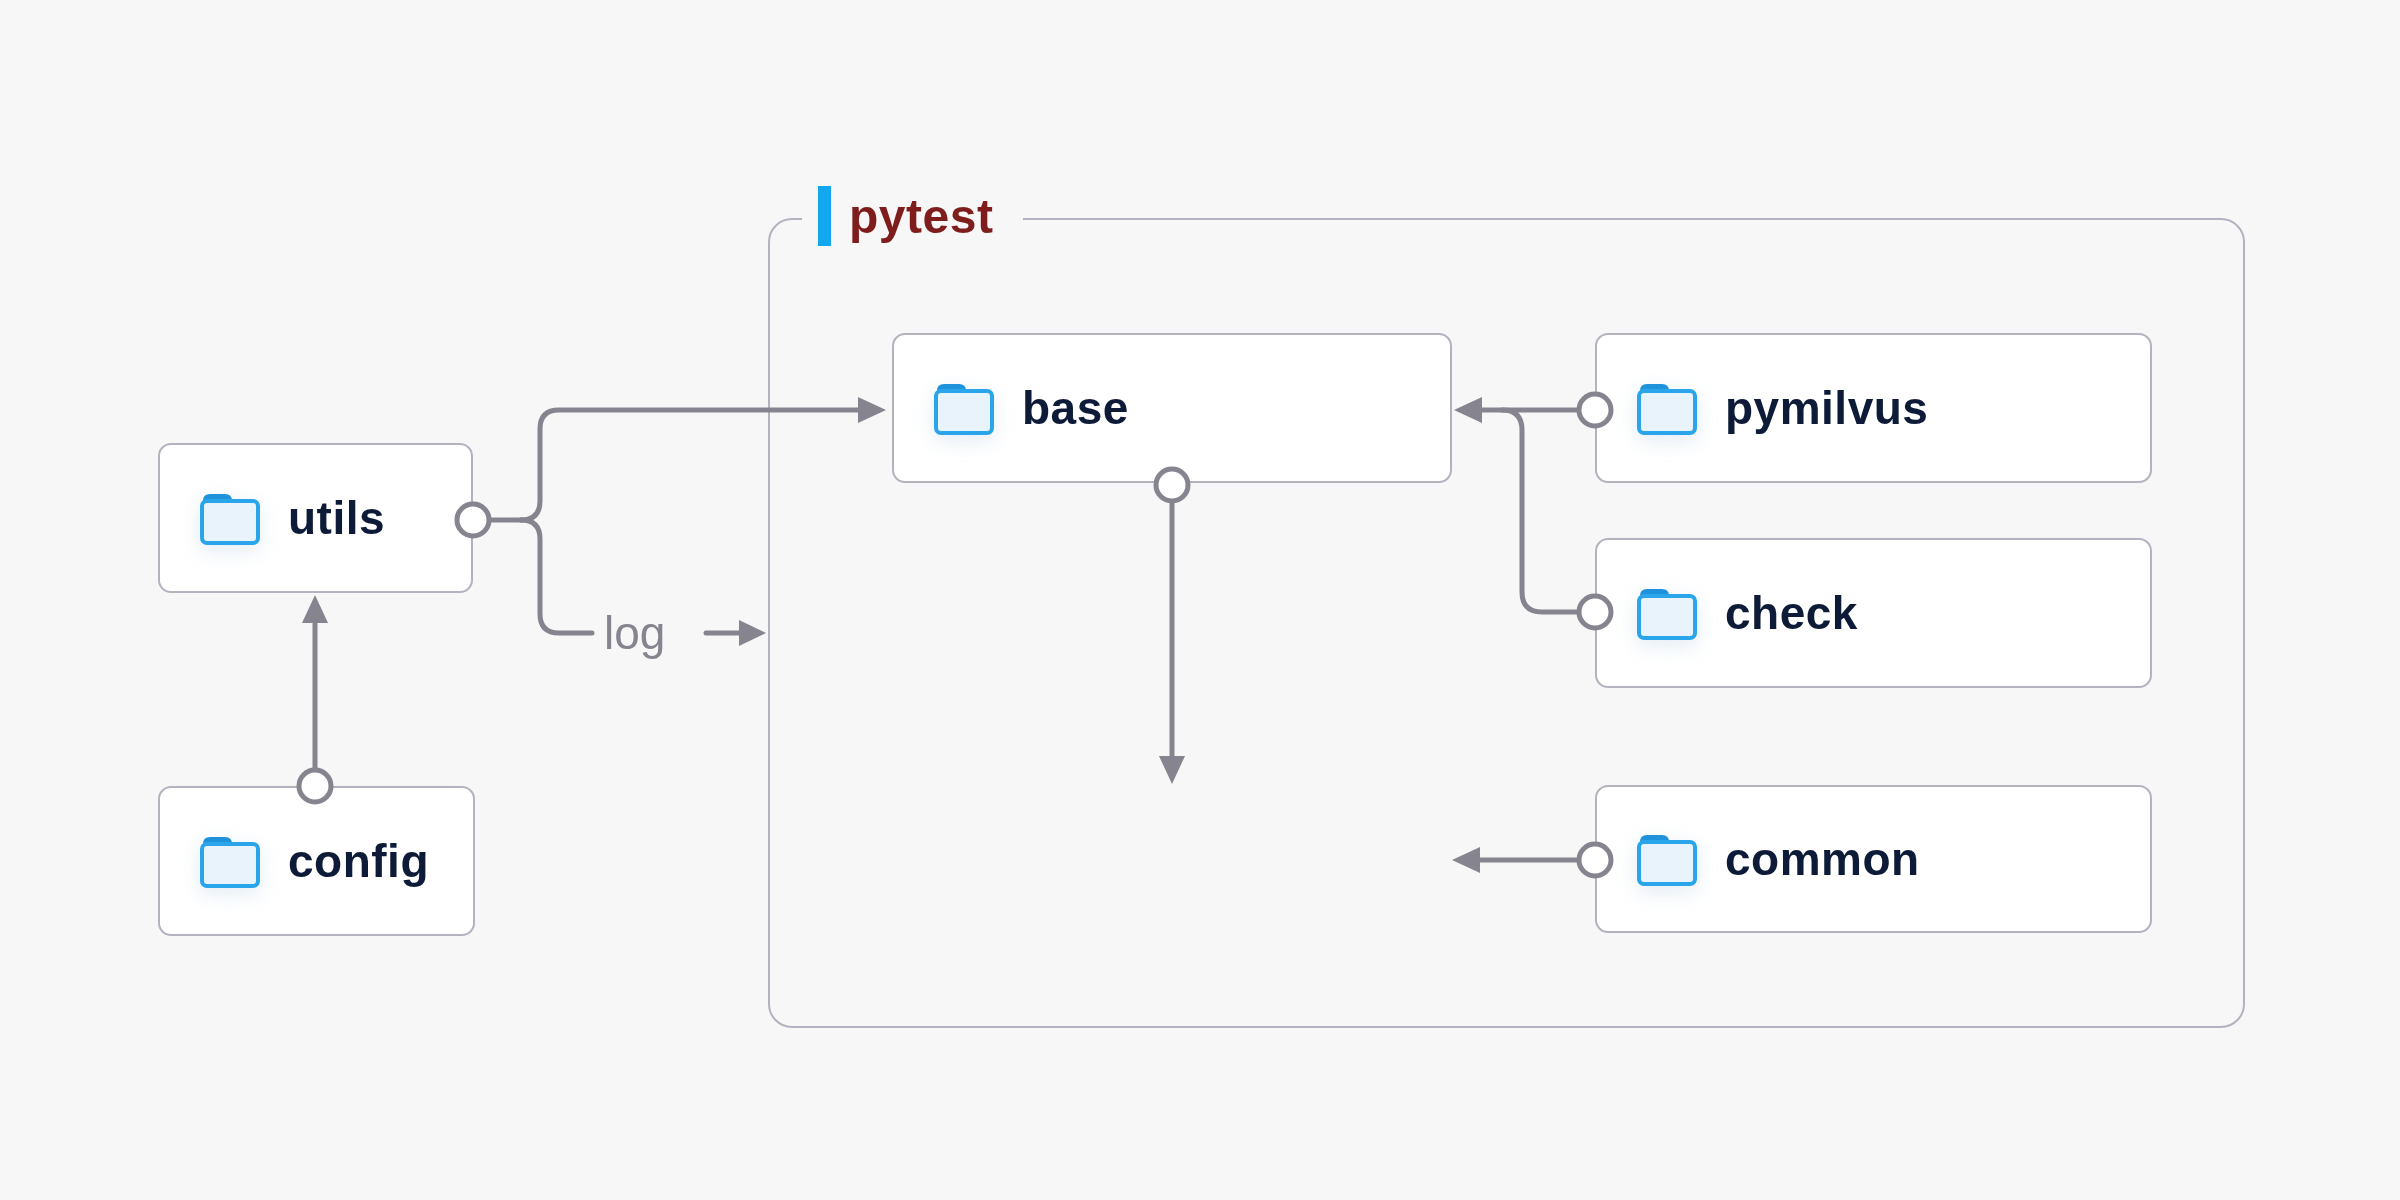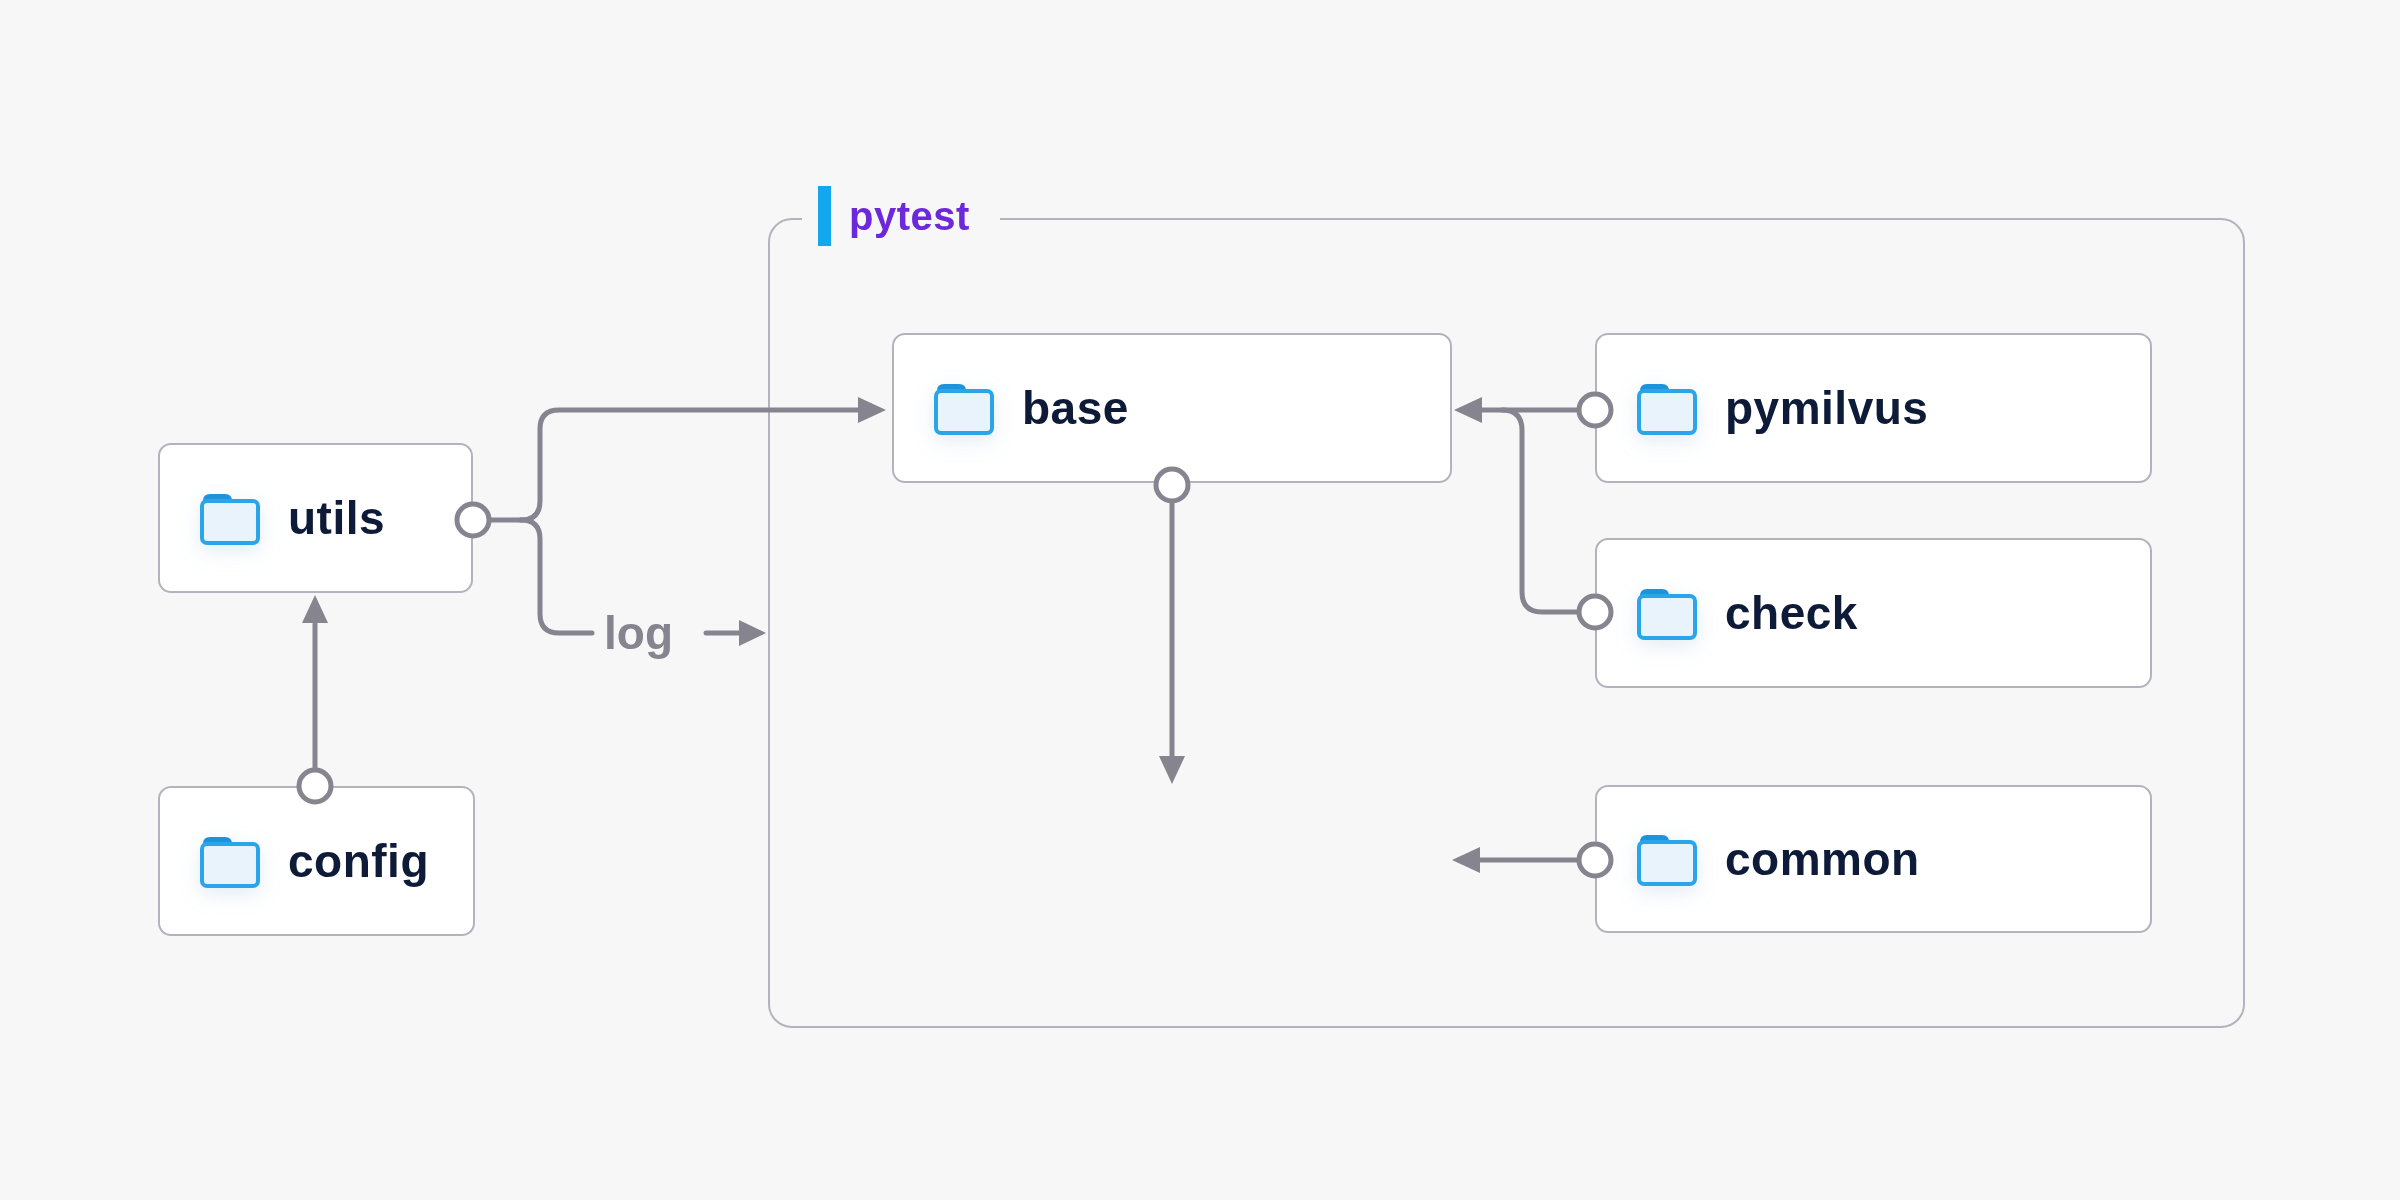--- a/index.html
+++ b/index.html
@@ -40,23 +40,23 @@
     background: #f7f7f8;
     z-index: 3;
   }
   .accent-bar {
     width: 13px;
     height: 60px;
     background: #12a7ee;
     display: inline-block;
   }
   .group-title {
-    font-size: 40px;
+    font-size: 48px;
     font-weight: 700;
-    color: #6d28d9;
+    color: #7f1d1d;
     letter-spacing: 0.5px;
     text-align: right;
   }
   
   .node {
     position: absolute;
     background: #ffffff;
     border: 2px solid #b4b2be;
     border-radius: 13px;
     display: flex;
@@ -89,21 +89,21 @@
     z-index: 4;
     pointer-events: none;
   }
   
   .edge-label {
     position: absolute;
     left: 604px;
     top: 606px;
     font-size: 46px;
     line-height: 54px;
-    font-weight: 700;
+    font-weight: 400;
     color: #85848f;
     z-index: 3;
   }
 </style>
 </head>
 <body>
 
 <div class="canvas">
 
   <div class="group"></div>

